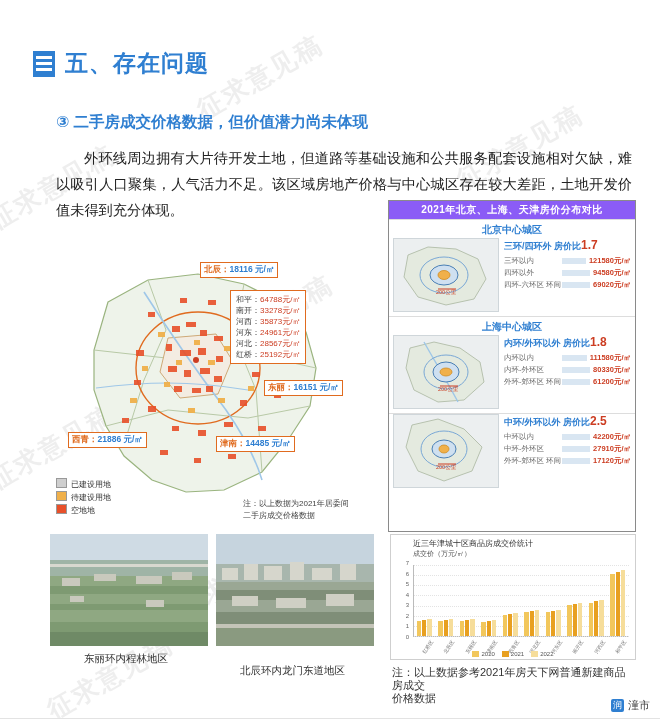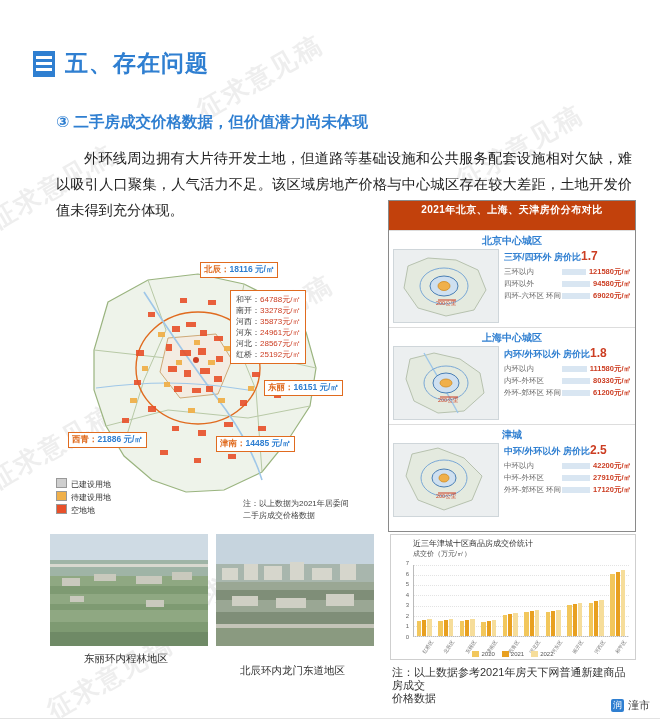--- a/index.html
+++ b/index.html
@@ -47,21 +47,21 @@
   .price-box{position:absolute;border:1px solid #e06b1f;background:#fff;padding:3px 5px;font-size:8px;line-height:11px;color:#444;white-space:nowrap;}
   .price-box b{color:#cc3d22;font-weight:normal;text-align:right;}
 
   .legend{position:absolute;left:8px;top:238px;font-size:8px;line-height:13px;color:#333;}
   .legend i{display:inline-block;width:9px;height:8px;margin-right:4px;vertical-align:-1px;border:1px solid #999;}
 
   .map-note{position:absolute;left:195px;top:258px;font-size:8px;line-height:12px;color:#444;}
 
   
   .panel{position:absolute;left:388px;top:200px;width:246px;height:330px;border:1px solid #8a8a8a;background:#fff;}
-  .panel-title{height:29px;line-height:18px;background:#c2410c;color:#fff;font-size:10px;font-weight:bold;text-align:center;letter-spacing:.5px;}
+  .panel-title{height:18px;line-height:18px;background:#8b5cf6;color:#fff;font-size:10px;font-weight:bold;text-align:center;letter-spacing:.5px;}
   .blk{position:relative;border-top:1px solid #ddd;}
   .blk-head{text-align:center;font-size:10px;font-weight:bold;color:#2f7fd1;padding:3px 0 1px;}
   .blk-body{display:flex;padding:0 4px 4px;}
   .mini-map{width:104px;height:72px;position:relative;background:#eef1f2;border:1px solid #cfd6da;flex:none;}
   .mini-info{flex:1;padding-left:5px;font-size:8px;color:#333;}
   .ratio{font-size:9px;color:#2f7fd1;font-weight:bold;margin-bottom:3px;}
   .ratio b{color:#cc3d22;font-size:12px;}
   .row{display:flex;align-items:center;margin:2px 0;font-size:7.5px;color:#555;}
   .row .nm{width:58px;color:#666;}
   .row .vl{color:#cc3d22;font-weight:bold;}
@@ -296,21 +296,20 @@
           <div class="row">
             <span class="nm">外环-郊环区 环间</span>
               <span class="bar" style="width:34%"></span>
               <span class="vl">61200元/㎡</span>
           </div>
         </div>
       </div>
     </div>
 
     <div class="blk tj">
-      <div class="blk-head">津城</div>
       <div class="blk-body">
         <div class="mini-map">
           <svg width="104" height="72" viewBox="0 0 104 72">
             <rect width="104" height="72" fill="#eceff0"></rect>
             <path d="M18,10 L44,4 L70,14 L88,32 L78,56 L50,66 L24,56 L12,32 Z" fill="#e4eadf" stroke="#aab6a0" stroke-width="0.8"></path>
             <ellipse cx="50" cy="34" rx="23" ry="18" fill="none" stroke="#7aa8d6" stroke-width="1"></ellipse>
             <ellipse cx="50" cy="34" rx="12" ry="9" fill="#cfe0f0" stroke="#4a7fb5" stroke-width="1"></ellipse>
             <ellipse cx="50" cy="34" rx="5" ry="4" fill="#f0b04a" stroke="#d08b22" stroke-width="0.8"></ellipse>
             <line x1="44" y1="49" x2="62" y2="49" stroke="#cc3d22" stroke-width="1"></line>
           </svg>

